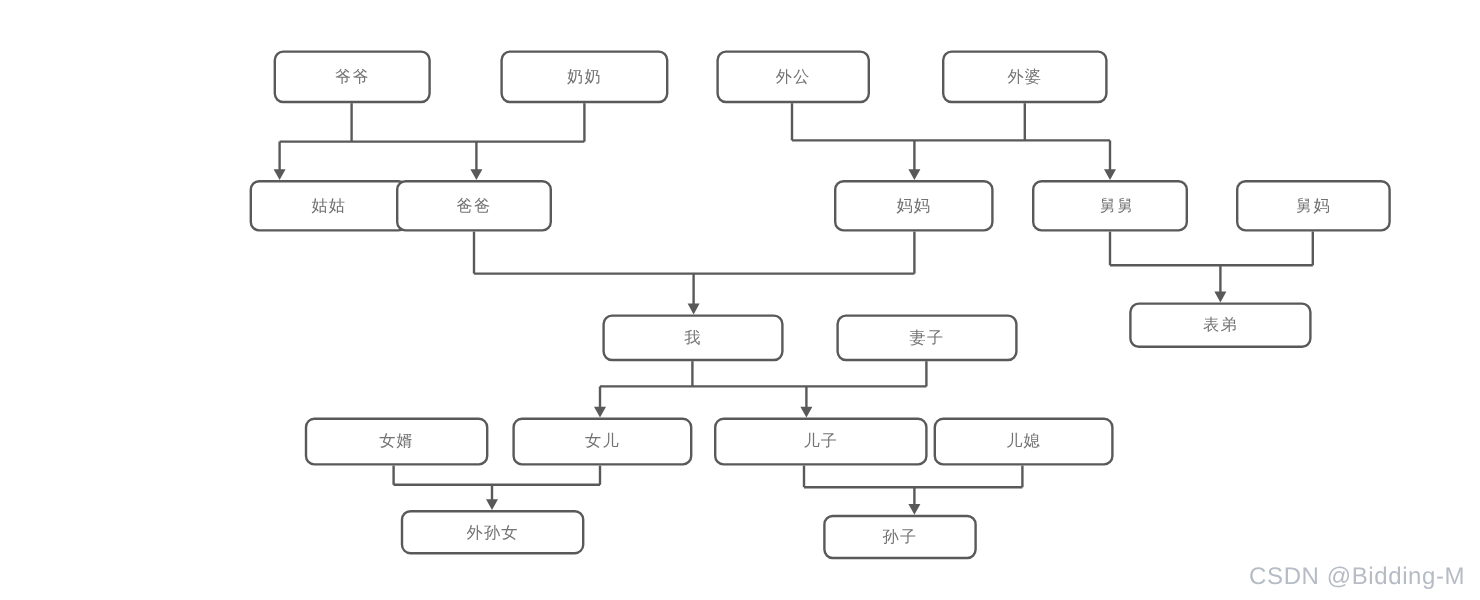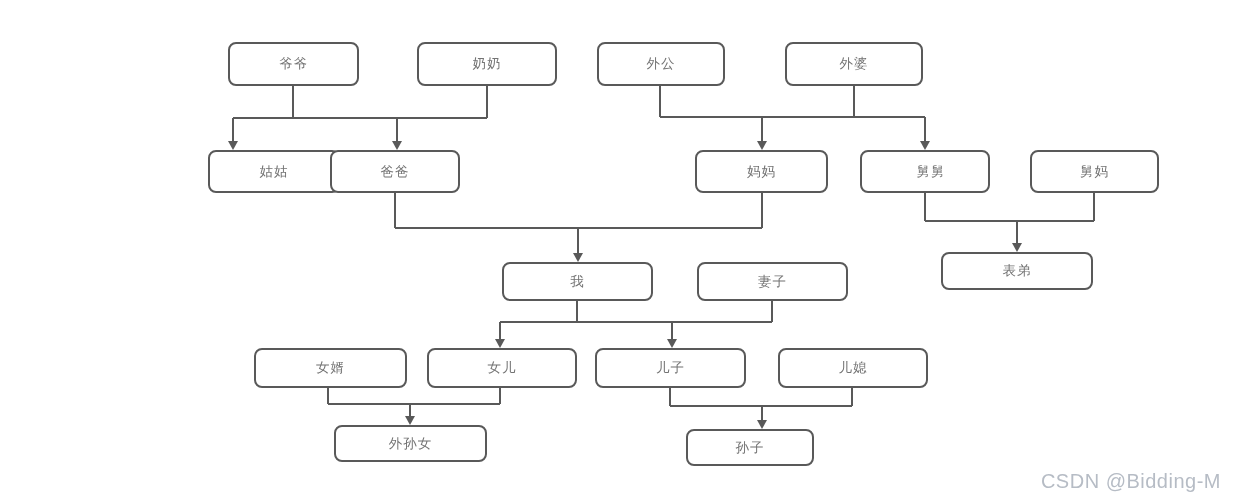--- a/index.html
+++ b/index.html
@@ -121,21 +121,21 @@
       </div>
       <div class="node" style="left: 941px; top: 252px; width: 152px; height: 38px;">
         <span>表弟</span>
       </div>
       <div class="node" style="left: 254px; top: 348px; width: 153px; height: 40px;">
         <span>女婿</span>
       </div>
       <div class="node" style="left: 427px; top: 348px; width: 150px; height: 40px;">
         <span>女儿</span>
       </div>
-      <div class="node" style="left: 595px; top: 348px; width: 151px; height: 40px;">
+      <div class="node" style="left: 595px; top: 348px; width: 178px; height: 40px;">
         <span>儿子</span>
       </div>
       <div class="node" style="left: 778px; top: 348px; width: 150px; height: 40px; text-align: center;">
         <span>儿媳</span>
       </div>
       <div class="node" style="left: 334px; top: 425px; width: 153px; height: 37px; font-family: Liberation Serif, serif;">
         <span>外孙女</span>
       </div>
       <div class="node" style="left: 686px; top: 429px; width: 128px; height: 37px;">
         <span>孙子</span>

